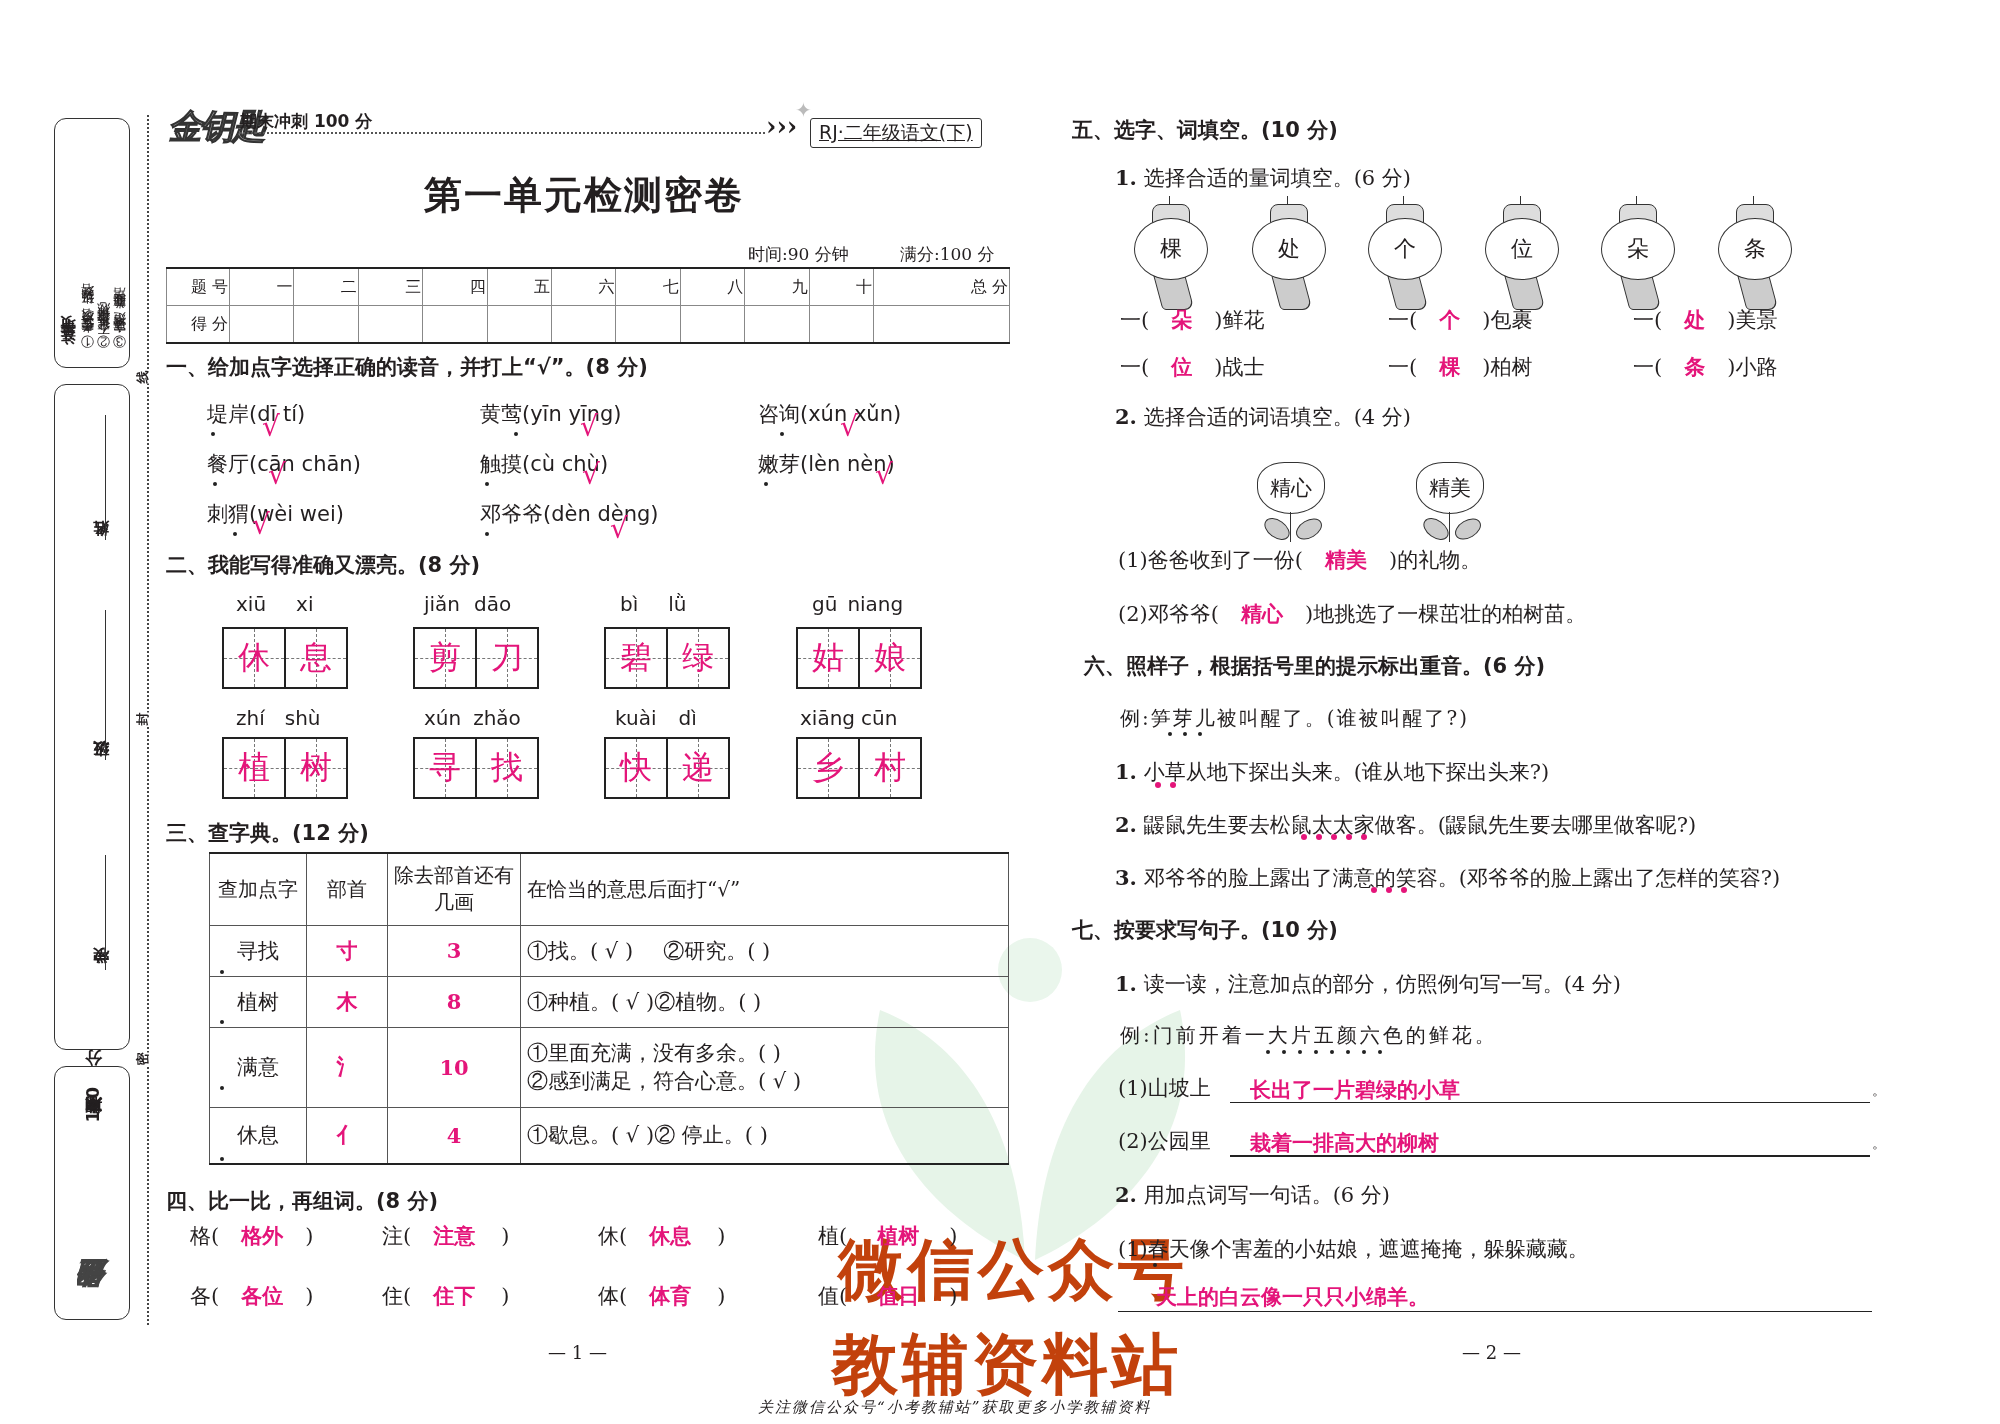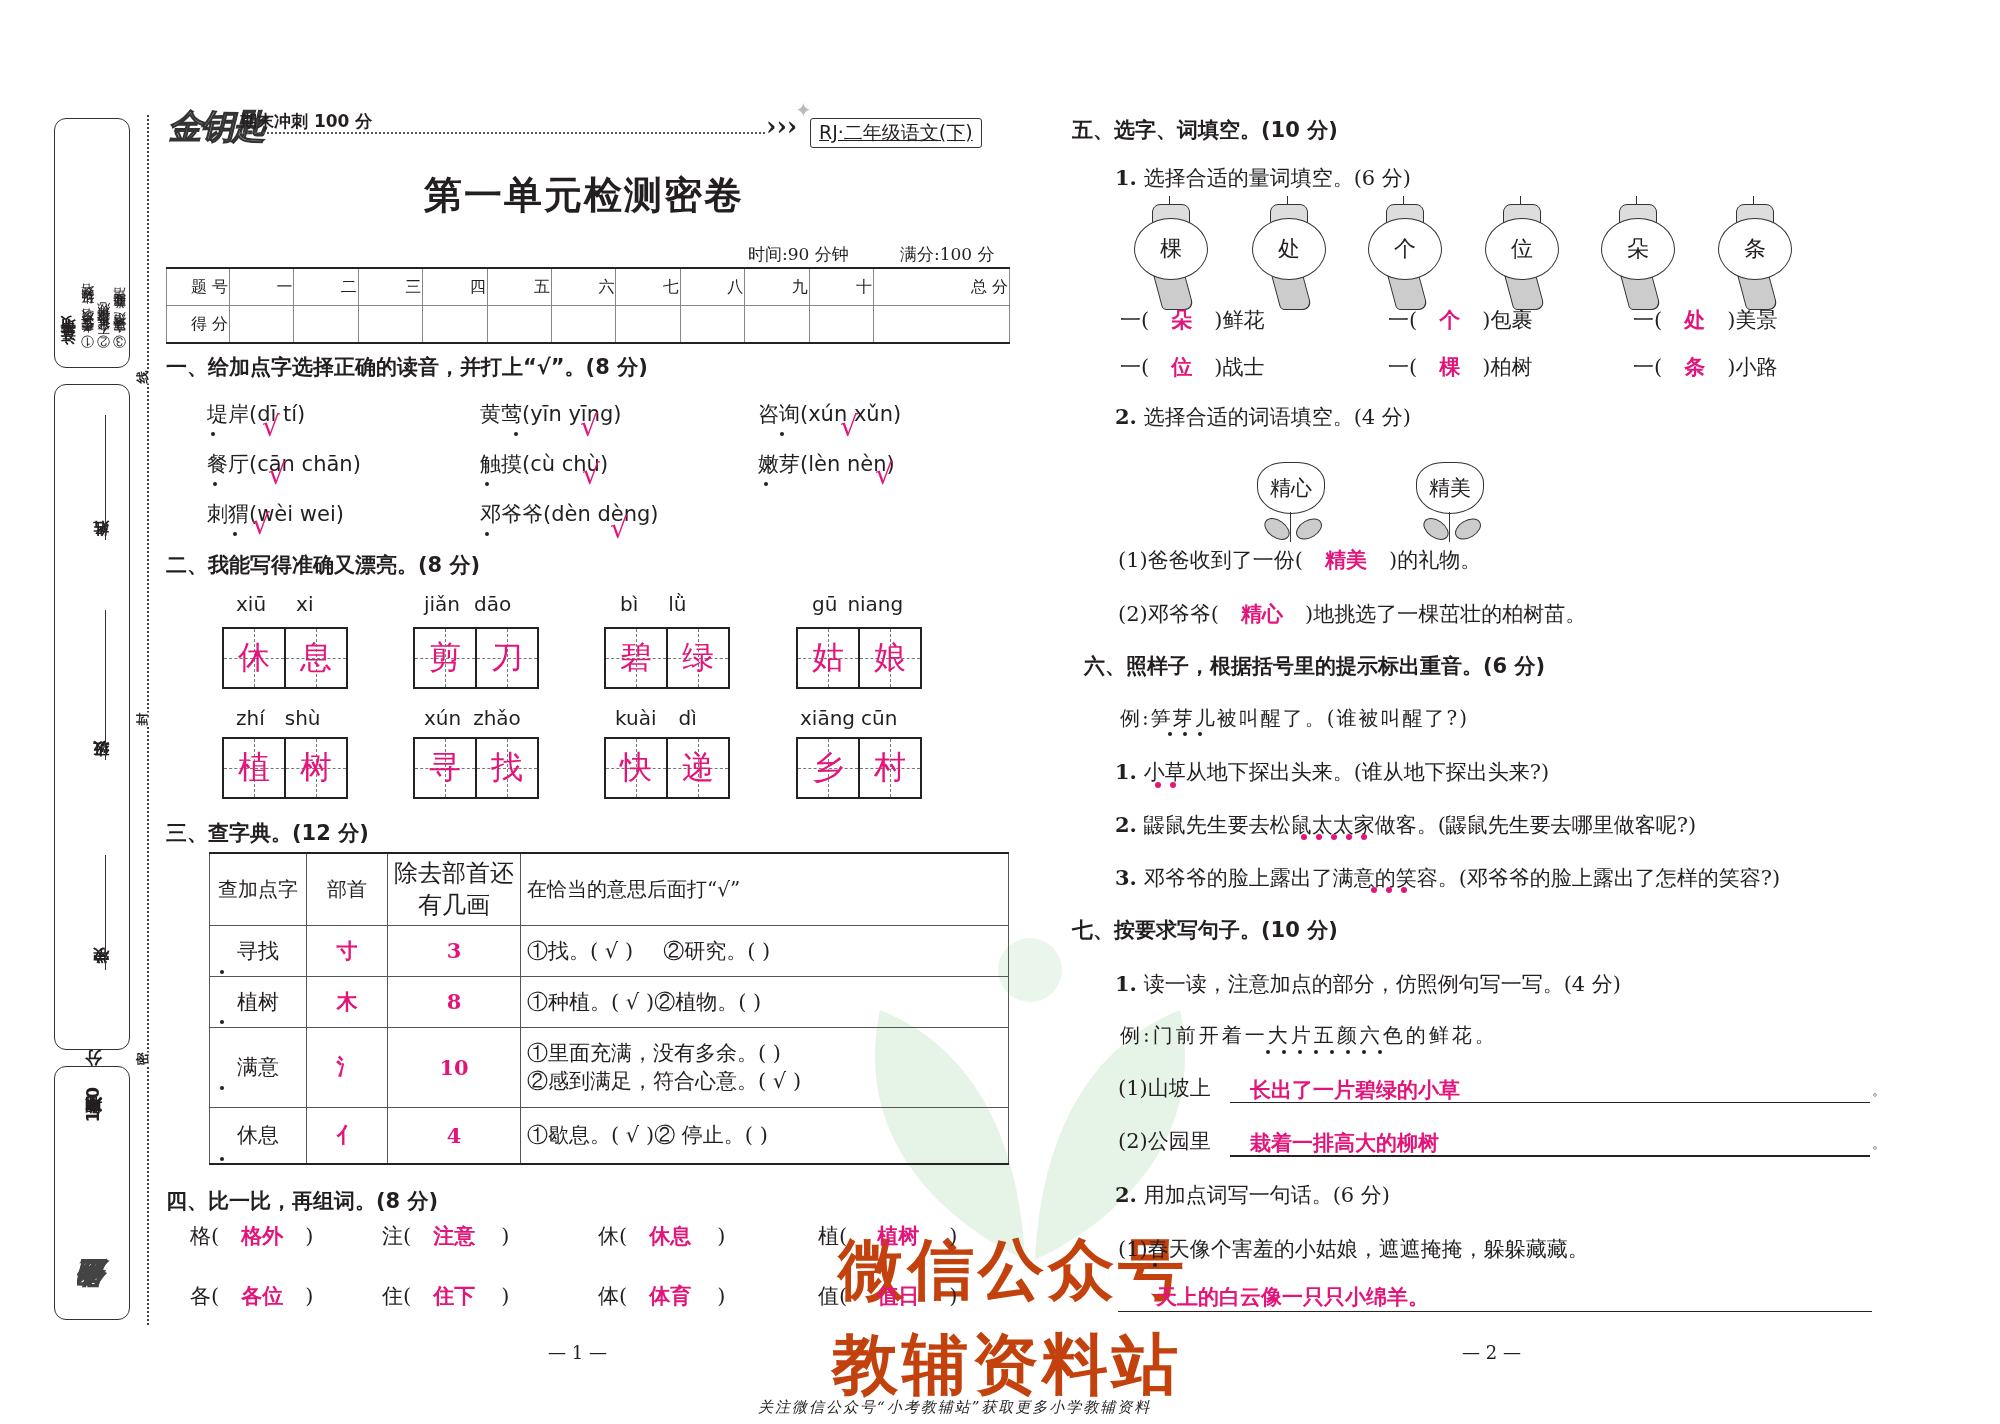--- a/index.html
+++ b/index.html
@@ -233,21 +233,21 @@
         <span>村</span>
       </div>
     </div>
 
 <div class="sec-title" style="left:166px;top:819px;">三、查字典。(12 分)</div>
 <table class="dict" style="left:209px;top:852px;width:800px;">
   <tbody>
         <tr style="height:72px;">
     <td style="width:84px;text-align:center;font-size:20px;">查加点字</td>
     <td style="width:68px;text-align:center;font-size:20px;">部首</td>
-    <td style="width:120px;text-align:center;font-size:24px;">除去部首还有几画</td>
+    <td style="width:120px;text-align:center;font-size:20px;">除去部首还有几画</td>
     <td style="font-size:20px;margin-left:24px;">在恰当的意思后面打“√”</td>
   </tr>
   <tr style="height:51px;">
     <td style="text-align:center;">寻找</td>
     <td style="text-align:center;" class="mag bold">寸</td>
     <td style="text-align:center;" class="mag bold">3</td>
     <td><span>①找。( √ )</span><span style="display:inline-block;width:30px"></span><span>②研究。(     )</span></td>
   </tr>
   <tr style="height:51px;">
     <td style="text-align:center;">植树</td>

